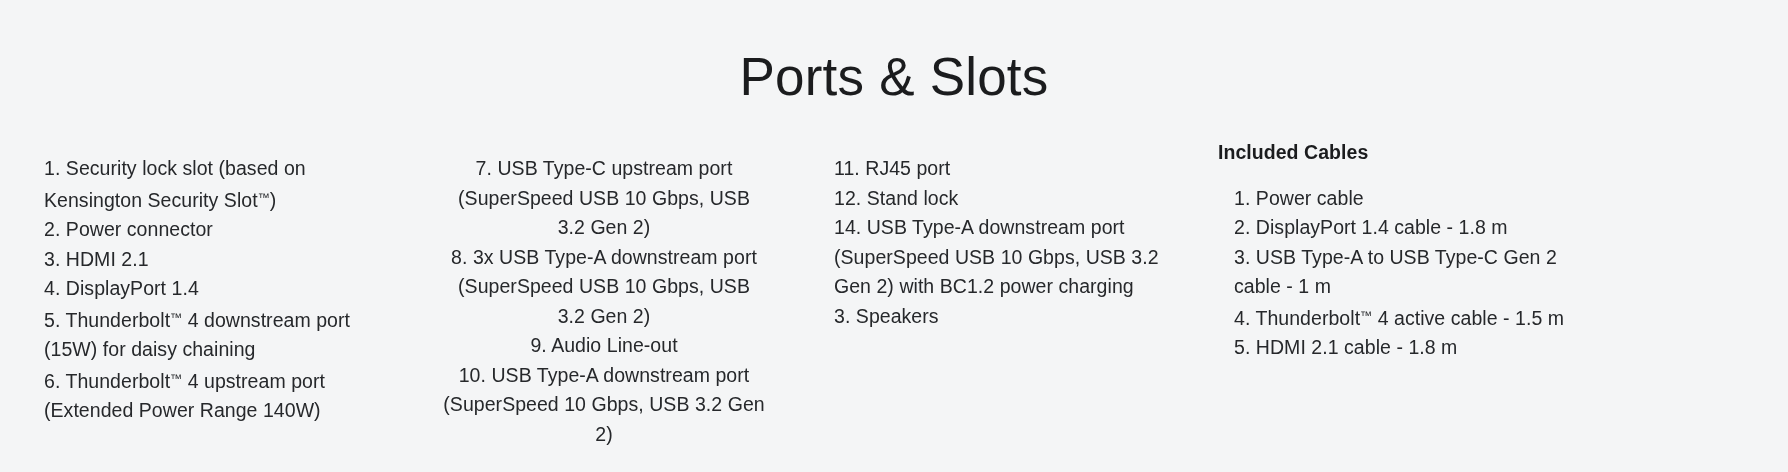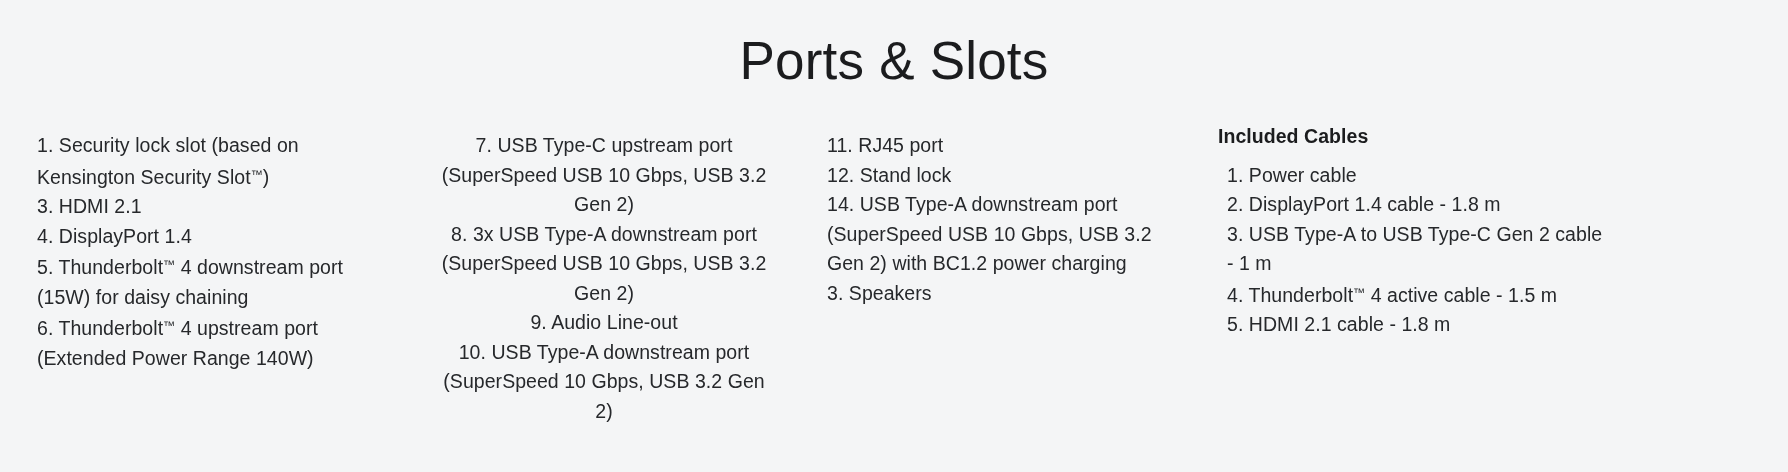--- a/index.html
+++ b/index.html
@@ -20,21 +20,21 @@
     height: 472px;
     box-sizing: border-box;
     background: #f4f5f6;
   }
   .page-title {
     text-align: center;
     font-size: 53px;
     font-weight: 300;
     letter-spacing: 0.2px;
     color: #1b1c1e;
-    margin: 0;
+    margin: 16px;
     padding-top: 28px;
     line-height: 1.25;
   }
   .columns {
     display: flex;
     align-items: flex-start;
     padding: 0 28px 0 28px;
     margin-top: 28px;
     box-sizing: border-box;
   }
@@ -49,21 +49,21 @@
   .col-head {
     font-size: 19.5px;
     font-weight: bold;
     line-height: 29.5px;
     color: #1b1c1e;
     margin: 0 0 4px 0;
     letter-spacing: 0.05px;
   }
   .list {
     list-style: none;
-    margin: 9px;
+    margin: 16px;
     padding: 0;
   }
   .list li {
     font-size: 19.5px;
     line-height: 29.5px;
     color: #26282b;
     letter-spacing: 0.05px;
     margin: 0;
     padding: 0;
   }
@@ -78,20 +78,21 @@
 
 <div class="page">
 
   <h1 class="page-title">Ports &amp; Slots</h1>
 
   <div class="columns">
 
     <div class="col col-1">
       <ul class="list">
         <li><span>1. Security lock slot (based on Kensington Security Slot<span class="tm">™</span>)</span></li>
+        <li><span>2. Power connector</span></li>
         <li><span>3. HDMI 2.1</span></li>
         <li><span>4. DisplayPort 1.4</span></li>
         <li><span>5. Thunderbolt<span class="tm">™</span> 4 downstream port (15W) for daisy chaining</span></li>
         <li><span>6. Thunderbolt<span class="tm">™</span> 4 upstream port (Extended Power Range 140W)</span></li>
       </ul>
     </div>
 
     <div class="col col-2">
       <ul class="list">
         <li><span>7. USB Type-C upstream port (SuperSpeed USB 10 Gbps, USB 3.2 Gen 2)</span></li>

